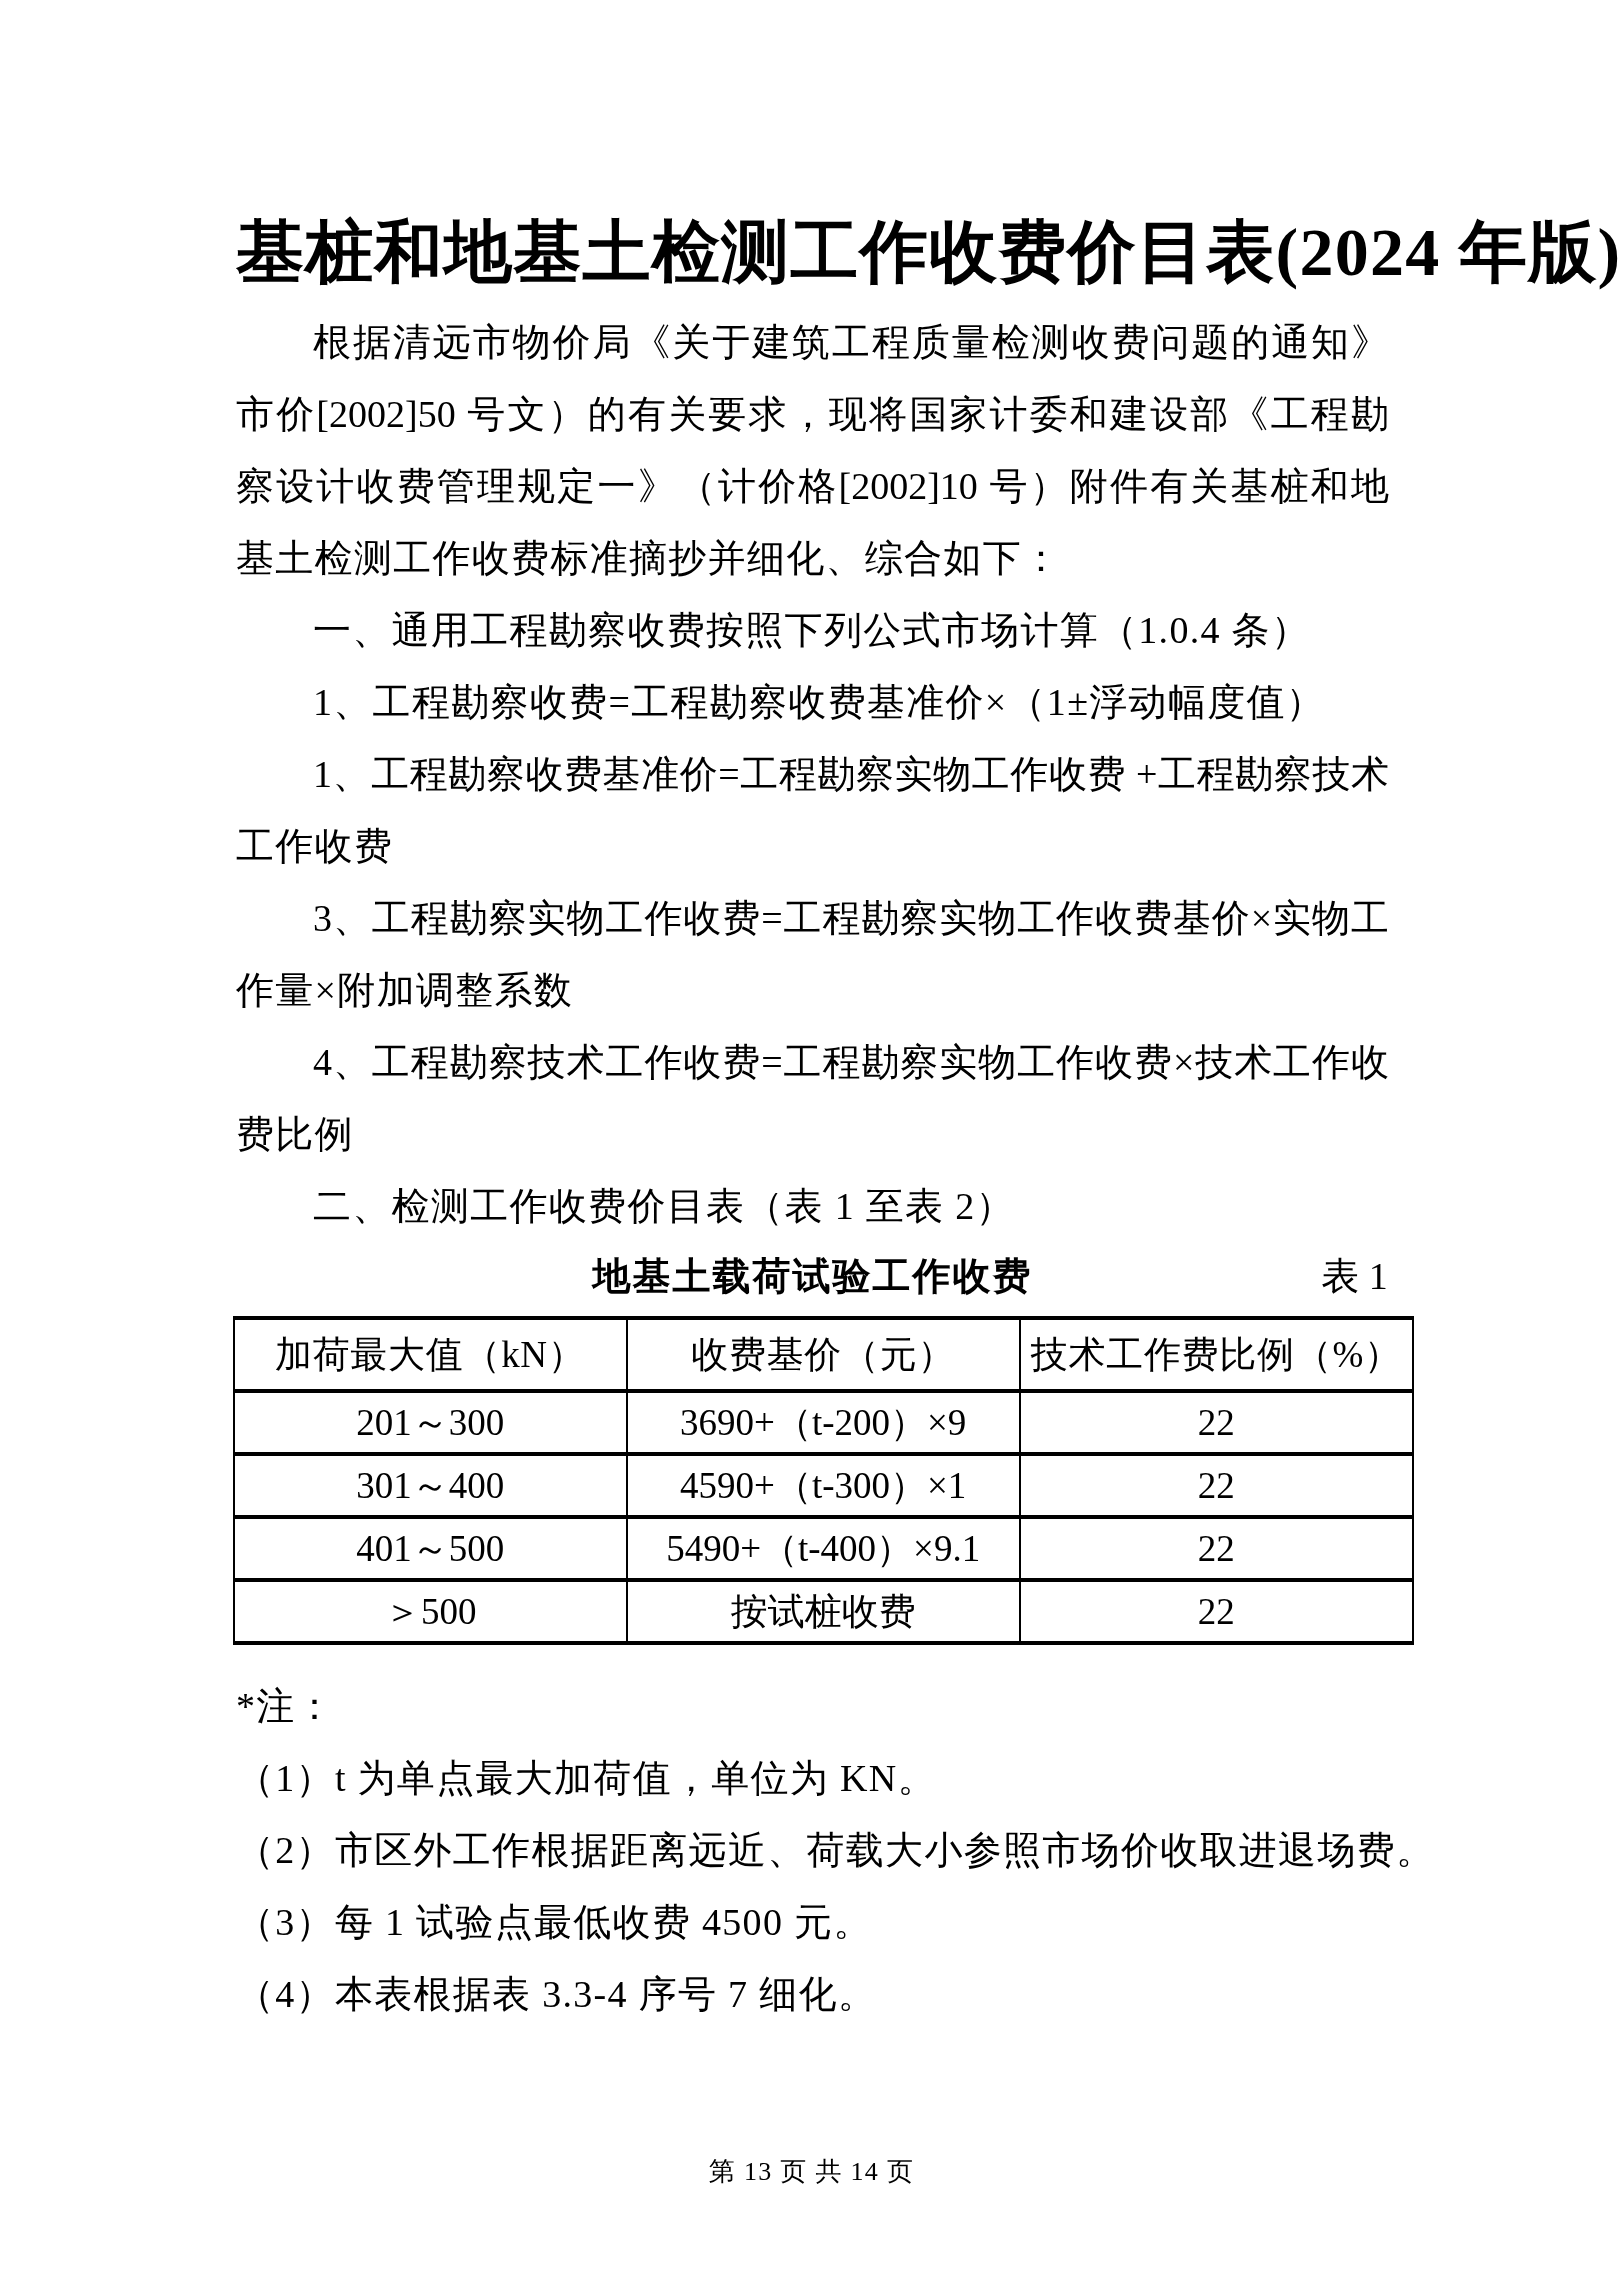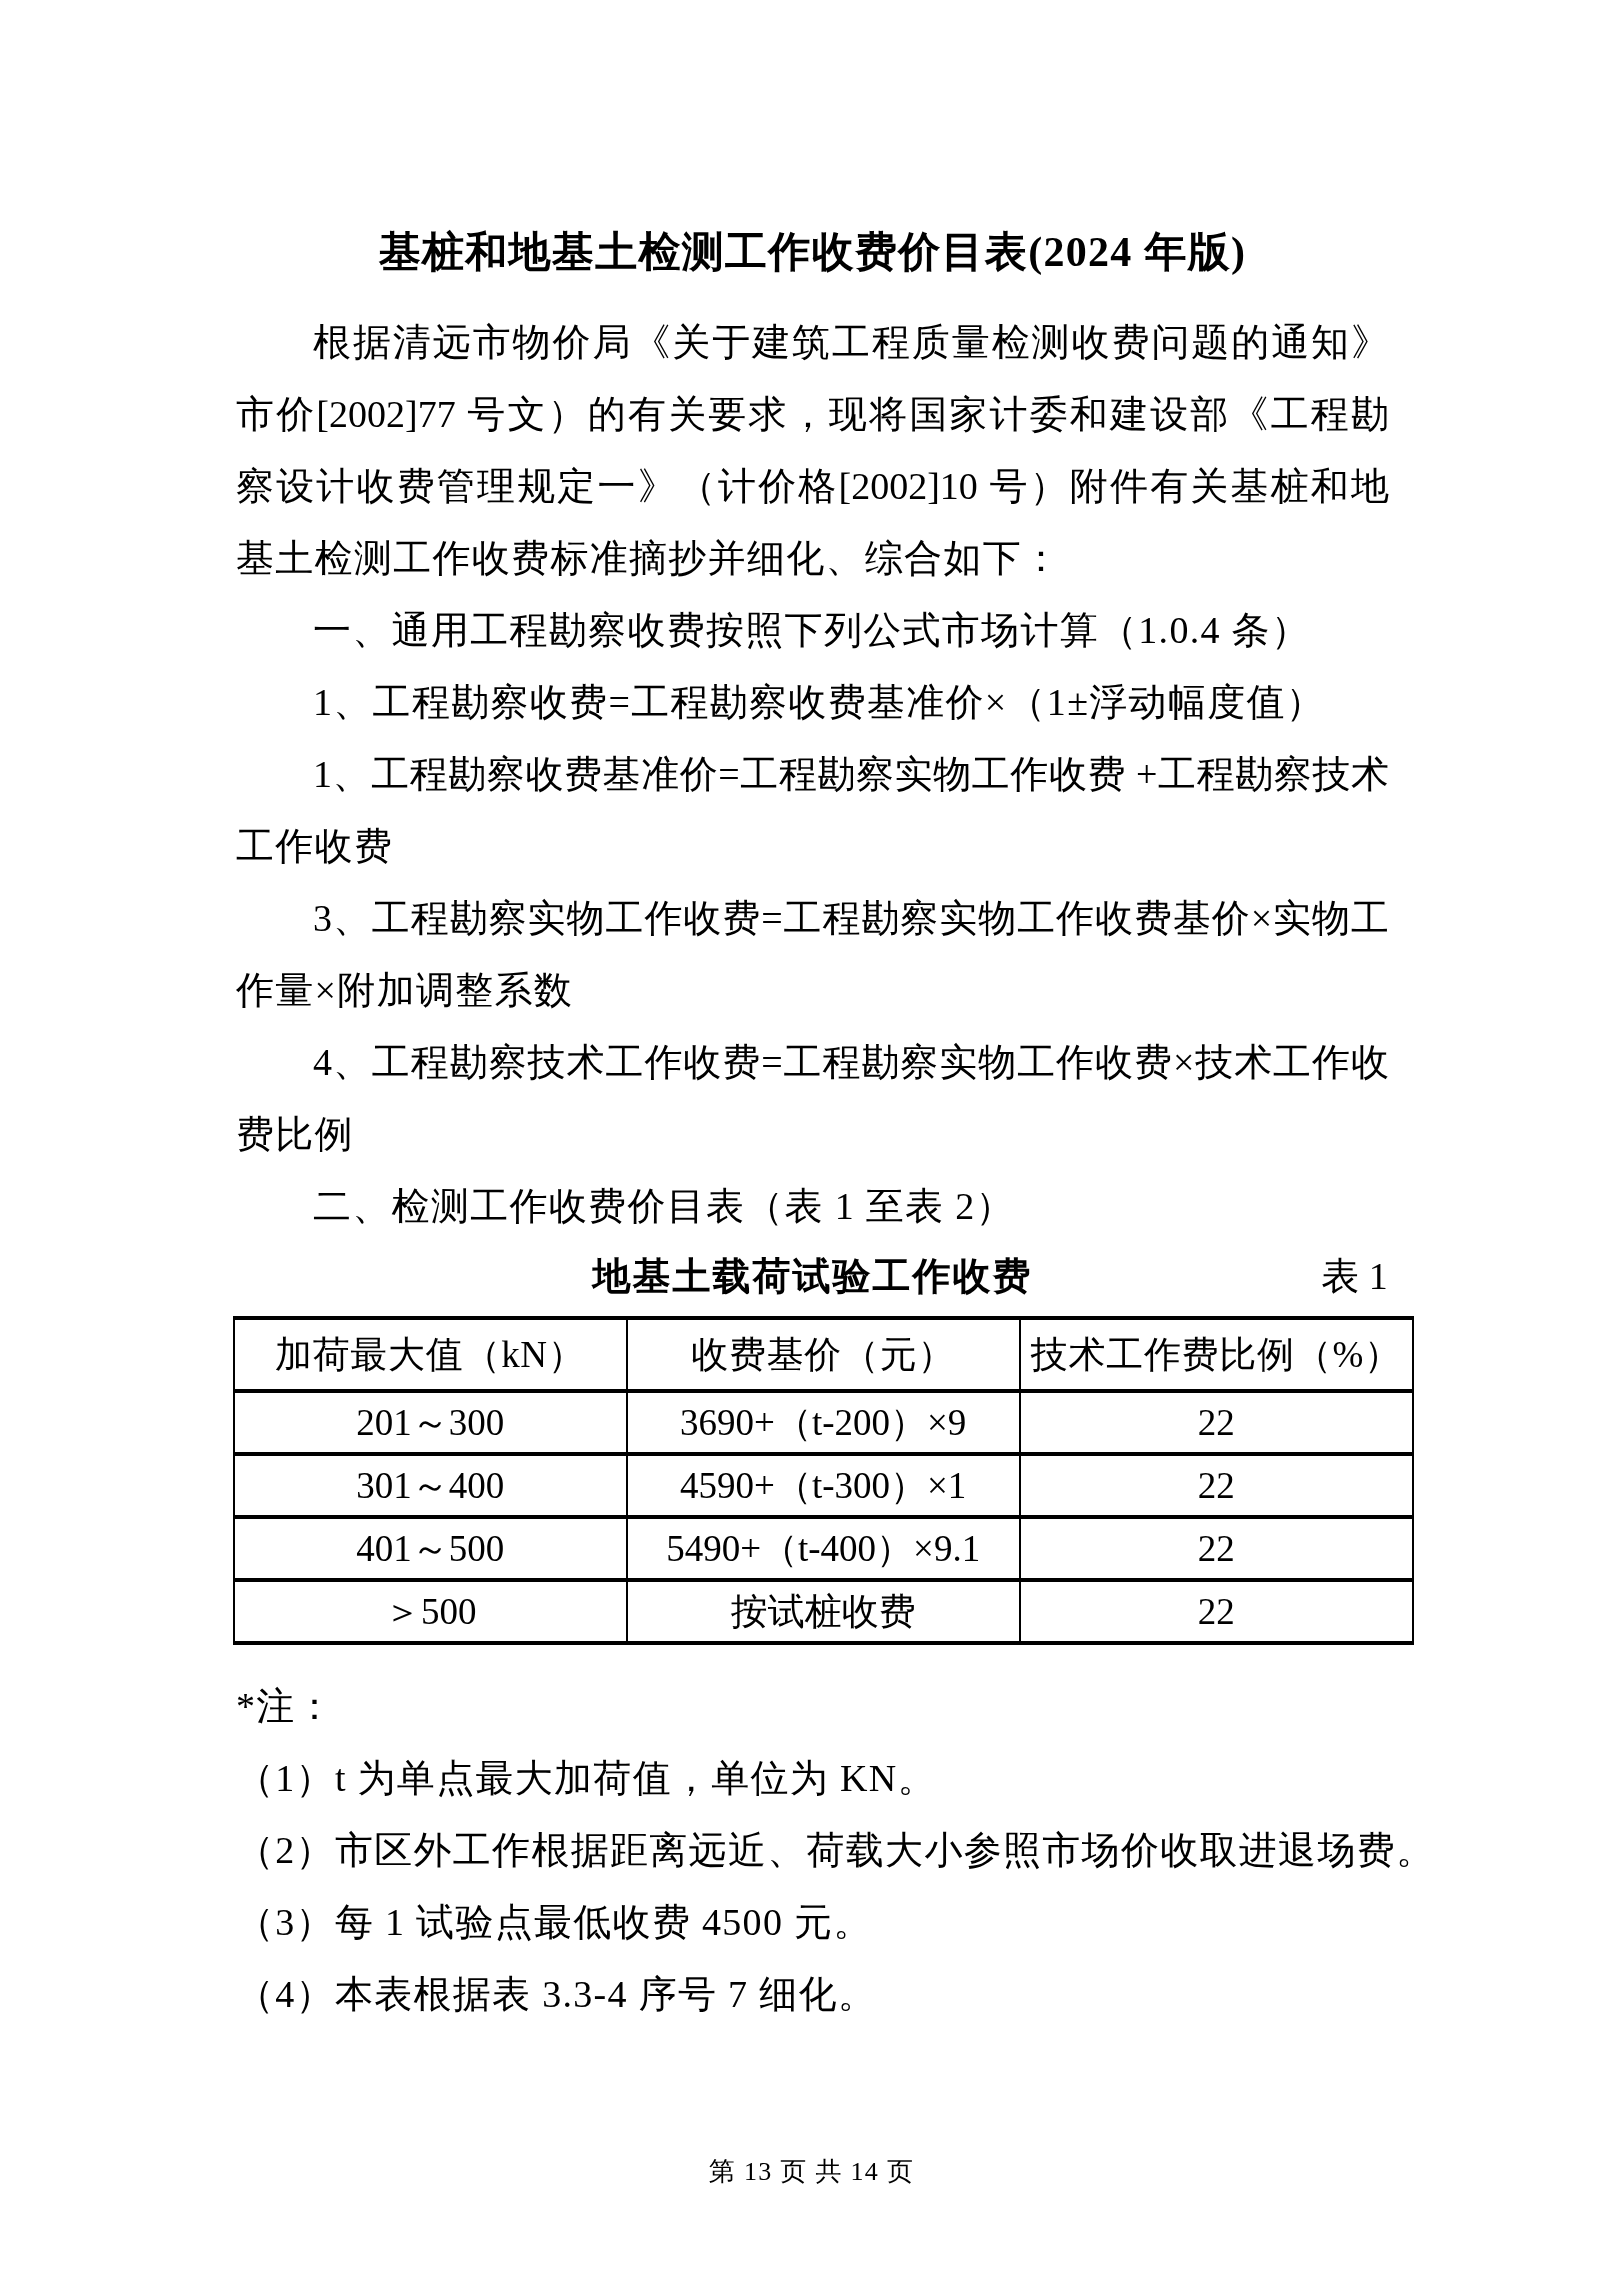--- a/index.html
+++ b/index.html
@@ -16,21 +16,21 @@
     position: absolute;
     left: 236px;
     top: 0;
     width: 1153px;
   }
   .doc-title {
     margin-top: 216px;
     height: 72px;
     line-height: 72px;
     text-align: center;
-    font-size: 42px;
+    font-size: 68px;
     font-weight: bold;
     letter-spacing: 1.3px;
     white-space: nowrap;
   }
   .body-lines { margin-top: 18.3px; }
   .bline {
     font-size: 38px;
     height: 72px;
     line-height: 72px;
     letter-spacing: 1.3px;
@@ -107,21 +107,21 @@
 </head>
 <body>
 
 <div class="page">
   <div class="content">
 
     <div class="doc-title">基桩和地基土检测工作收费价目表(2024 年版)</div>
 
     <div class="body-lines">
       <div class="bline in st">根据清远市物价局《关于建筑工程质量检测收费问题的通知》(清</div>
-      <div class="bline st">市价[2002]77 号文）的有关要求，现将国家计委和建设部《工程勘</div>
+      <div class="bline st">市价[2002]50 号文）的有关要求，现将国家计委和建设部《工程勘</div>
       <div class="bline st">察设计收费管理规定一》（计价格[2002]10 号）附件有关基桩和地</div>
       <div class="bline">基土检测工作收费标准摘抄并细化、综合如下：</div>
       <div class="bline in">一、通用工程勘察收费按照下列公式市场计算（1.0.4 条）</div>
       <div class="bline in">1、工程勘察收费=工程勘察收费基准价×（1±浮动幅度值）</div>
       <div class="bline in st">1、工程勘察收费基准价=工程勘察实物工作收费 +工程勘察技术</div>
       <div class="bline">工作收费</div>
       <div class="bline in st">3、工程勘察实物工作收费=工程勘察实物工作收费基价×实物工</div>
       <div class="bline">作量×附加调整系数</div>
       <div class="bline in st">4、工程勘察技术工作收费=工程勘察实物工作收费×技术工作收</div>
       <div class="bline">费比例</div>

